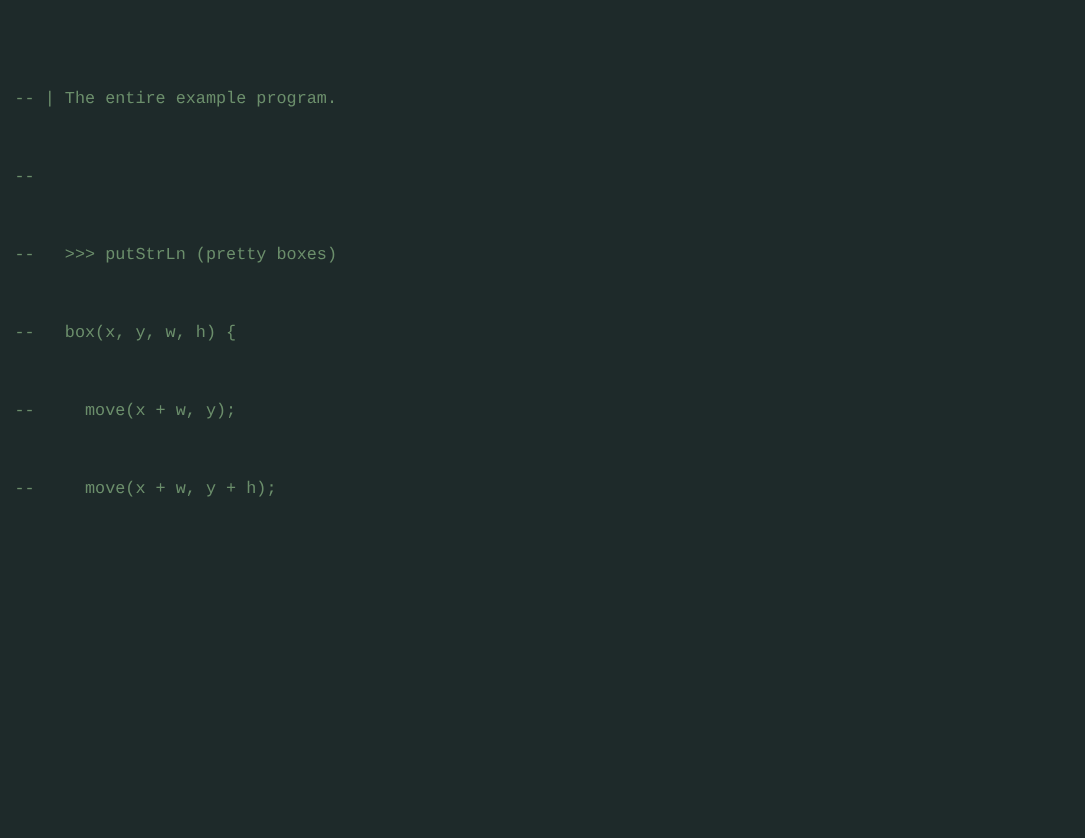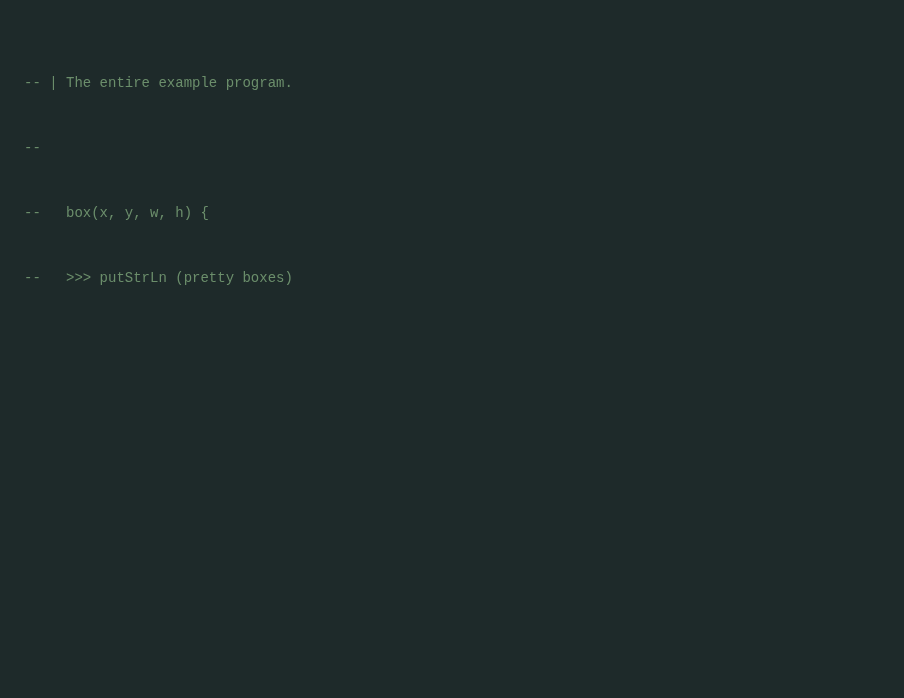--- a/index.html
+++ b/index.html
@@ -21,36 +21,37 @@
     .code-container {
       padding: 8px 0;
       line-height: 1.55;
       white-space: pre;
     }
 
     .line {
       display: block;
       padding: 0 12px;
       min-height: 1.55em;
-      margin-left: 12px;
     }
 
     .comment {
       color: #6b8e6b;
     }
   </style>
 </head>
 <body>
 
 <div class="code-container">
 
   <span class="line comment">-- | The entire example program.</span>
   <span class="line comment">--</span>
+  <span class="line comment">--   &gt;&gt;&gt; putStrLn (pretty boxes)</span>
   <span class="line comment">--   box(x, y, w, h) {</span>
-  <span class="line comment">--   &gt;&gt;&gt; putStrLn (pretty boxes)</span>
+  <span class="line comment">--     move(x + w, y);</span>
+  <span class="line comment">--     move(x + w, y + h);</span>
   
   
   
   
   
   
   
   
 
   

